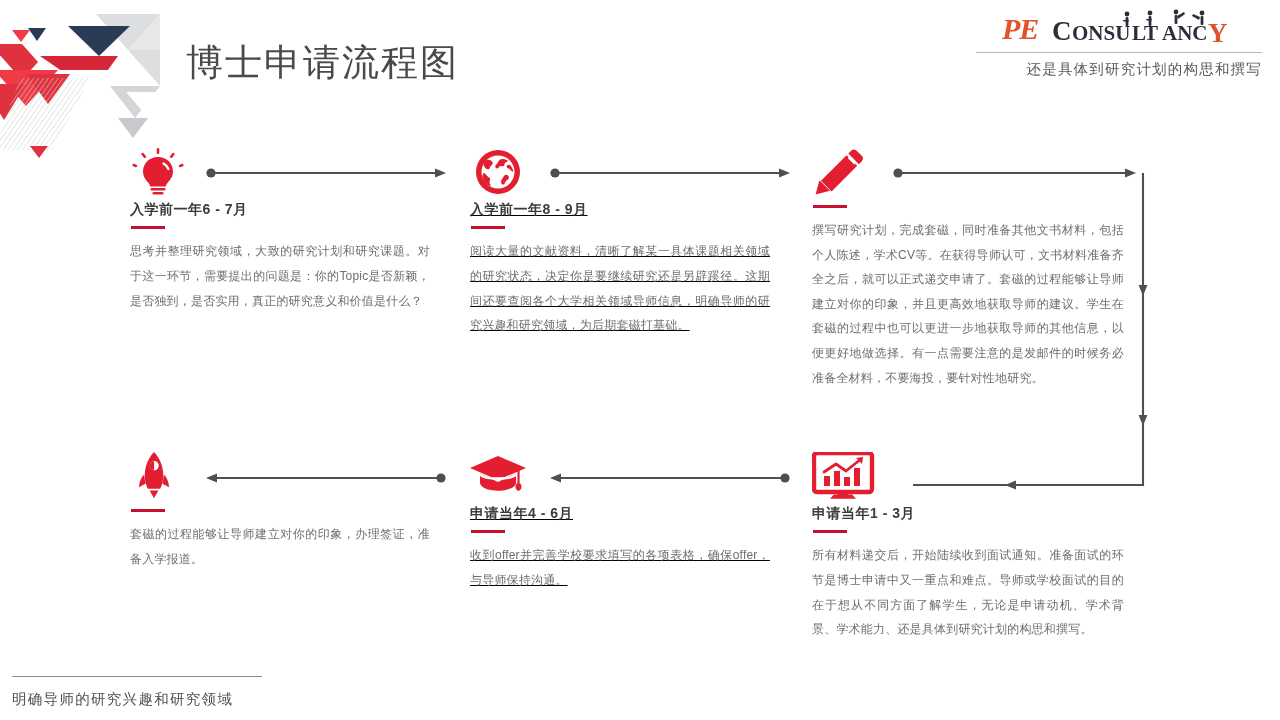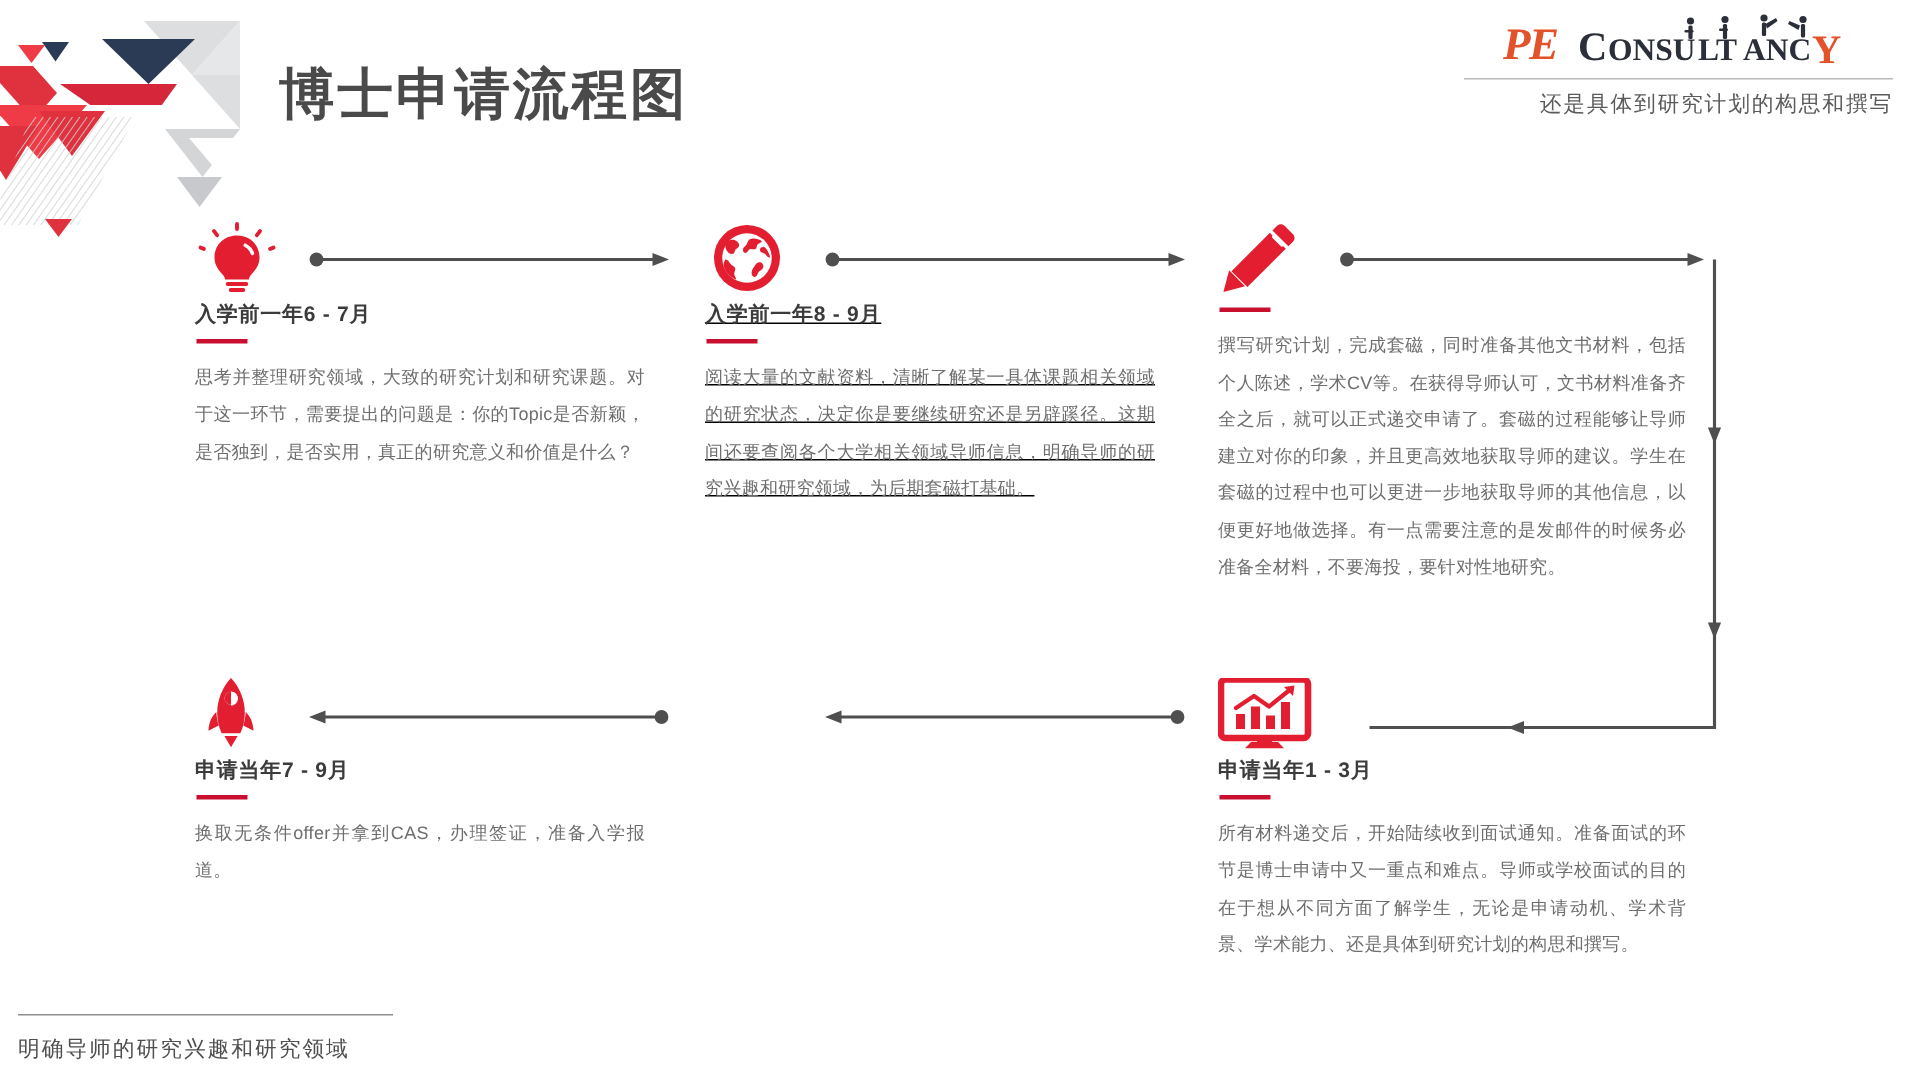--- a/index.html
+++ b/index.html
@@ -11,21 +11,21 @@
     position:relative;
   }
   .slide{position:relative;width:1280px;height:720px;overflow:hidden;}
 
   
   .deco{position:absolute;left:0;top:0;width:200px;height:160px;overflow:hidden;}
 
   
   .page-title{
     position:absolute;left:186px;top:44px;
-    font-size:37px;font-weight:bold;color:#4a4a4a;
+    font-size:37px;font-weight:normal;color:#4a4a4a;
     letter-spacing:2px;line-height:1;
   }
 
   .logo-wrap{position:absolute;right:18px;top:8px;width:268px;height:74px;}
   .logo-mark{position:absolute;right:0;top:0;width:268px;height:40px;}
   .logo-rule{
     position:absolute;right:0;top:44px;width:286px;height:1px;background:#b9b9b9;
   }
   .logo-tag{
     position:absolute;right:0;top:52px;
@@ -241,25 +241,40 @@
           <path d="M24 0c5.6 6 9.2 14.2 9.2 23.2 0 5.4-1.2 10-3 13.6H17.8c-1.8-3.6-3-8.2-3-13.6C14.8 14.2 18.4 6 24 0z"></path>
           <path d="M14.2 22.6c-3.2 3-5 7.2-5.2 12.6l6.8-3.6c-.9-2.8-1.4-5.8-1.6-9z"></path>
           <path d="M33.8 22.6c3.2 3 5 7.2 5.2 12.6l-6.8-3.6c.9-2.8 1.4-5.8 1.6-9z"></path>
           <path d="M19.6 38.6h8.8l-4.4 7.6z"></path>
         </g>
         <path d="M24 9c2.6 0 4.6 2.1 4.6 4.7S26.6 18.4 24 18.4" fill="#fff"></path>
         <circle cx="24" cy="13.5" r="4.3" fill="#fff"></circle>
         <path d="M24 9.2a4.3 4.3 0 0 0 0 8.6z" fill="#e31e30"></path>
       </svg>
     </div>
-    <h2>申请当年7 - 9月</h2>
-    <div class="rule"></div>
-    <p>换取无条件offer并拿到CAS，办理签证，准备入学报道。</p>
-  </div>
-
+    <div class="rule"></div>
+    <p>套磁的过程能够让导师建立对你的印象，办理签证，准备入学报道。</p>
+  </div>
+
+  <div class="step c2 r2">
+    <div class="icon">
+      <svg width="62" height="48" viewBox="0 0 62 48">
+        <g fill="#e31e30">
+          <path d="M28 4 L56 16 L28 28 L0 16 Z"></path>
+          <path d="M10 21.5v9.2c0 4.4 8 8 18 8s18-3.6 18-8v-9.2L28 30z"></path>
+          <rect x="47.4" y="17.6" width="2.2" height="14" rx="1.1"></rect>
+          <path d="M48.5 31c1.9 0 3 1.5 3 3.6 0 2.6-1.4 4.2-3 4.2s-3-1.6-3-4.2c0-2.1 1.1-3.6 3-3.6z"></path>
+        </g>
+        <path d="M10 22.5c5 5.5 31 5.5 36 0" fill="none" stroke="#fff" stroke-width="2.6"></path>
+      </svg>
+    </div>
+    <h2>申请当年4 - 6月</h2>
+    <div class="rule"></div>
+    <p>收到offer并完善学校要求填写的各项表格，确保offer，与导师保持沟通。</p>
+  </div>
 
   <div class="step c3 r2">
     <div class="icon">
       <svg width="64" height="48" viewBox="0 0 64 48">
         <rect x="2" y="1" width="58" height="39" rx="3" fill="none" stroke="#e31e30" stroke-width="4.4"></rect>
         <g fill="#e31e30">
           <rect x="12" y="24" width="6" height="10"></rect>
           <rect x="22" y="19" width="6" height="15"></rect>
           <rect x="32" y="25" width="6" height="9"></rect>
           <rect x="42" y="16" width="6" height="18"></rect>

